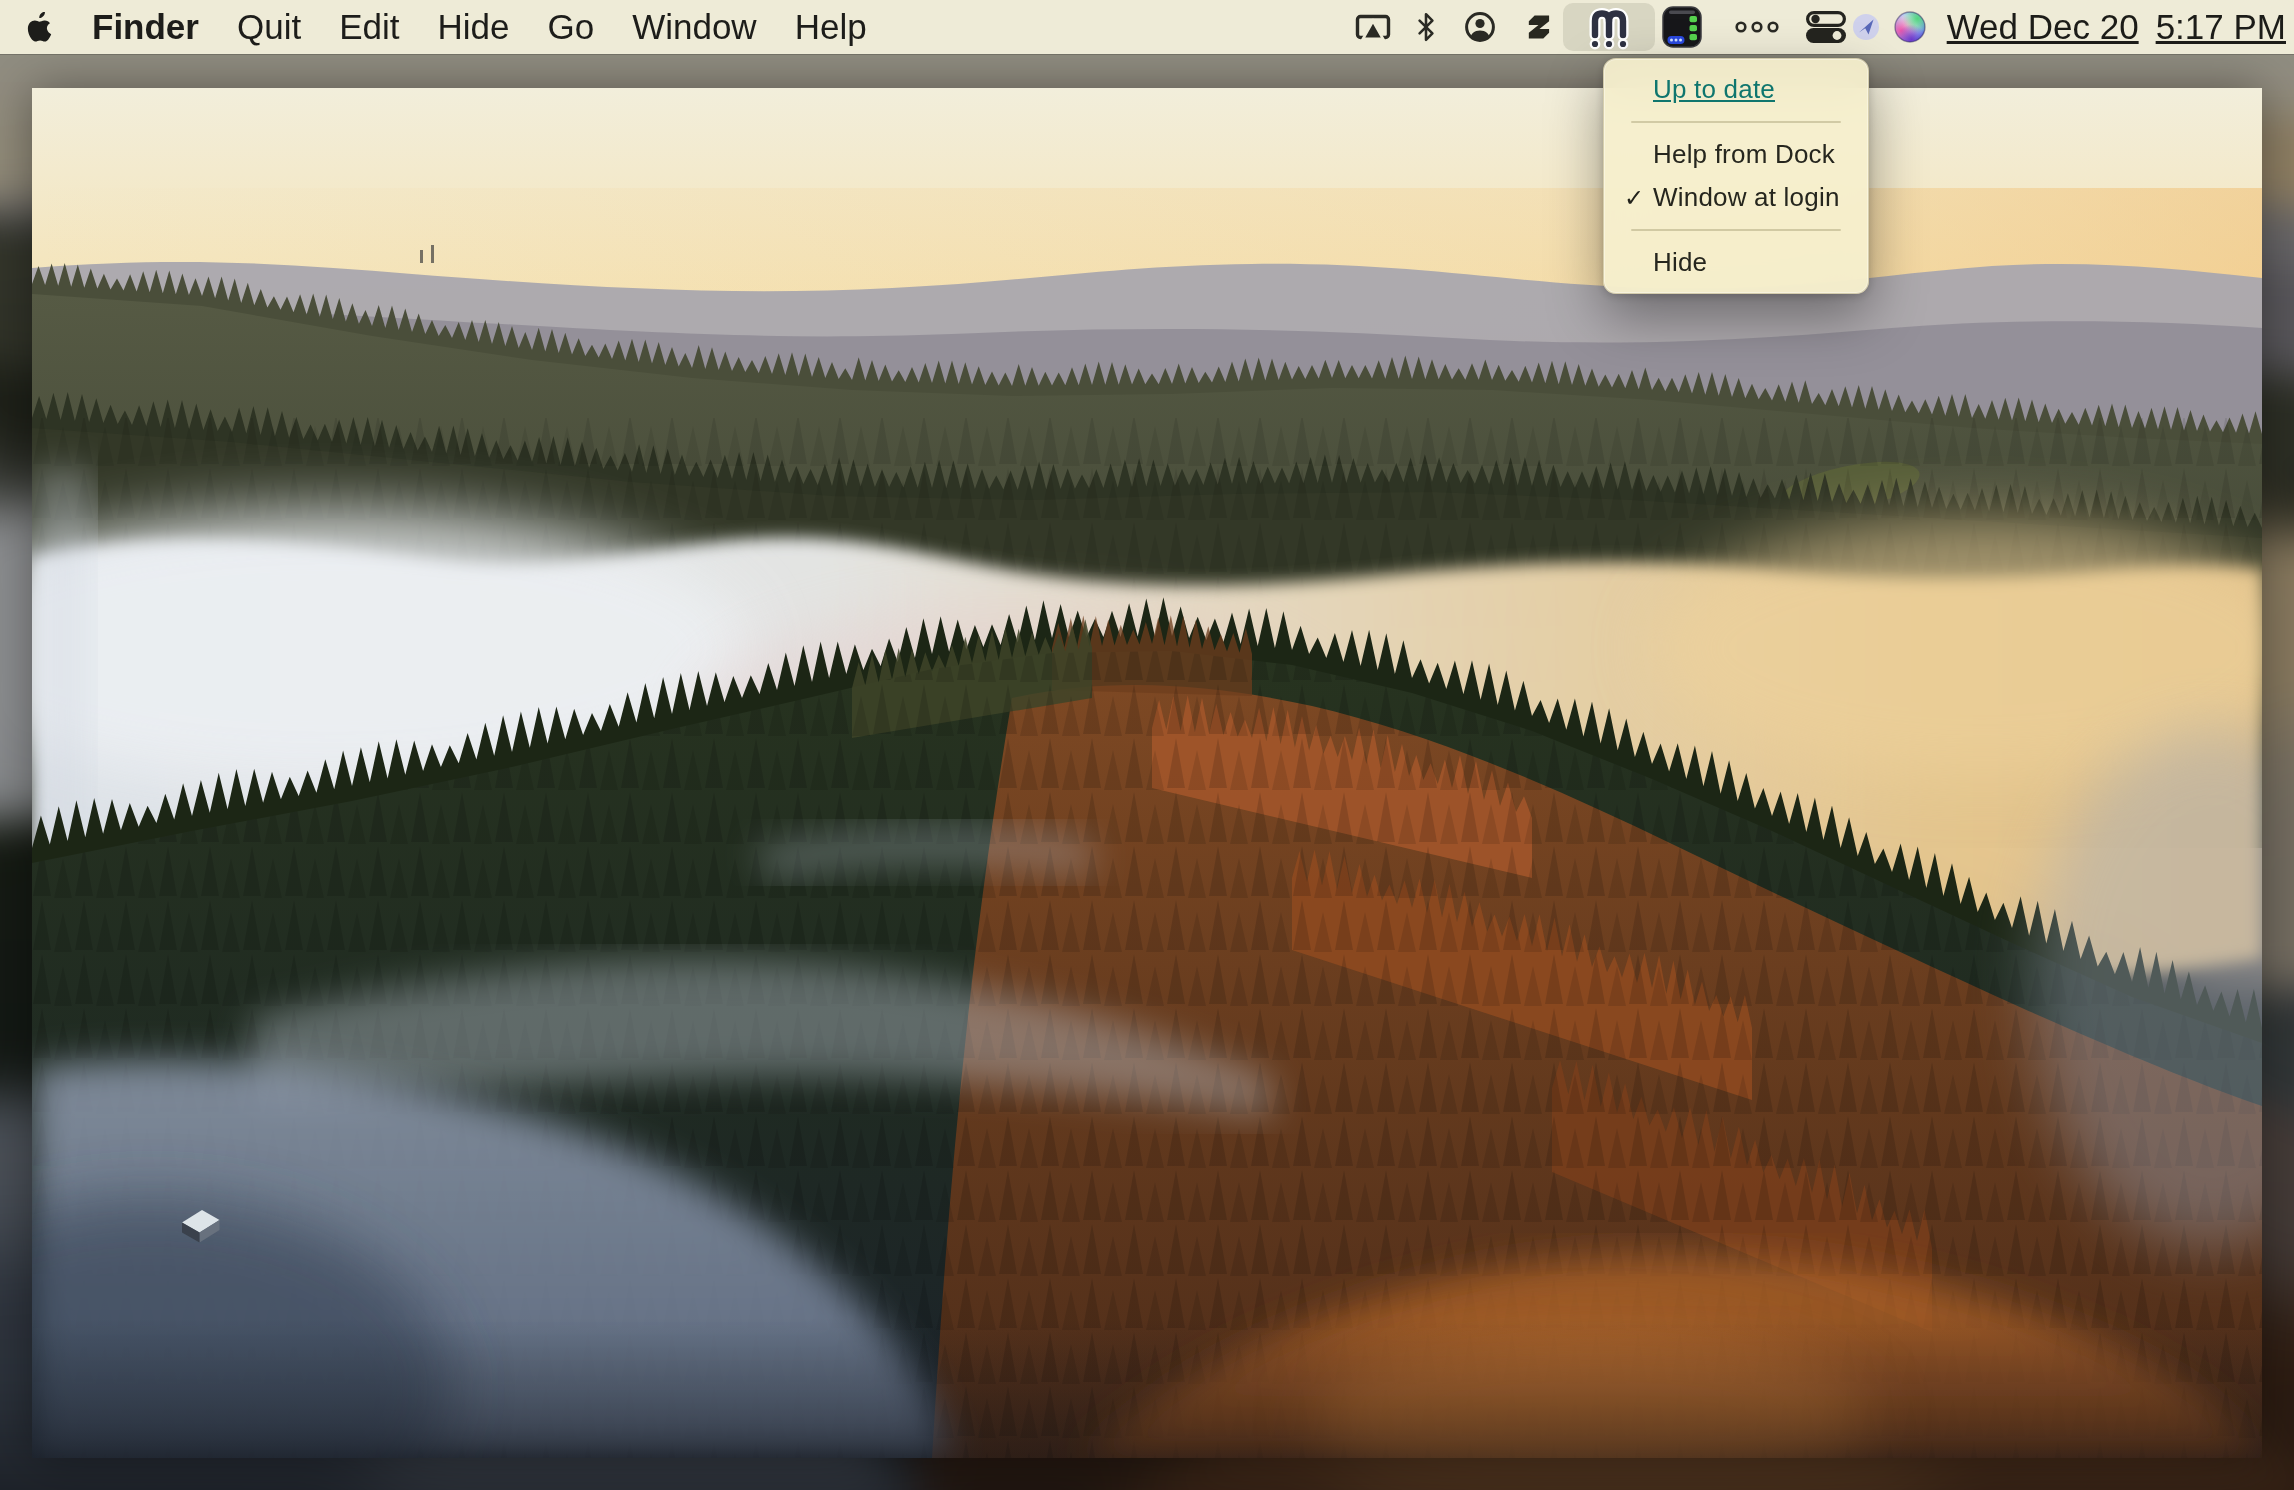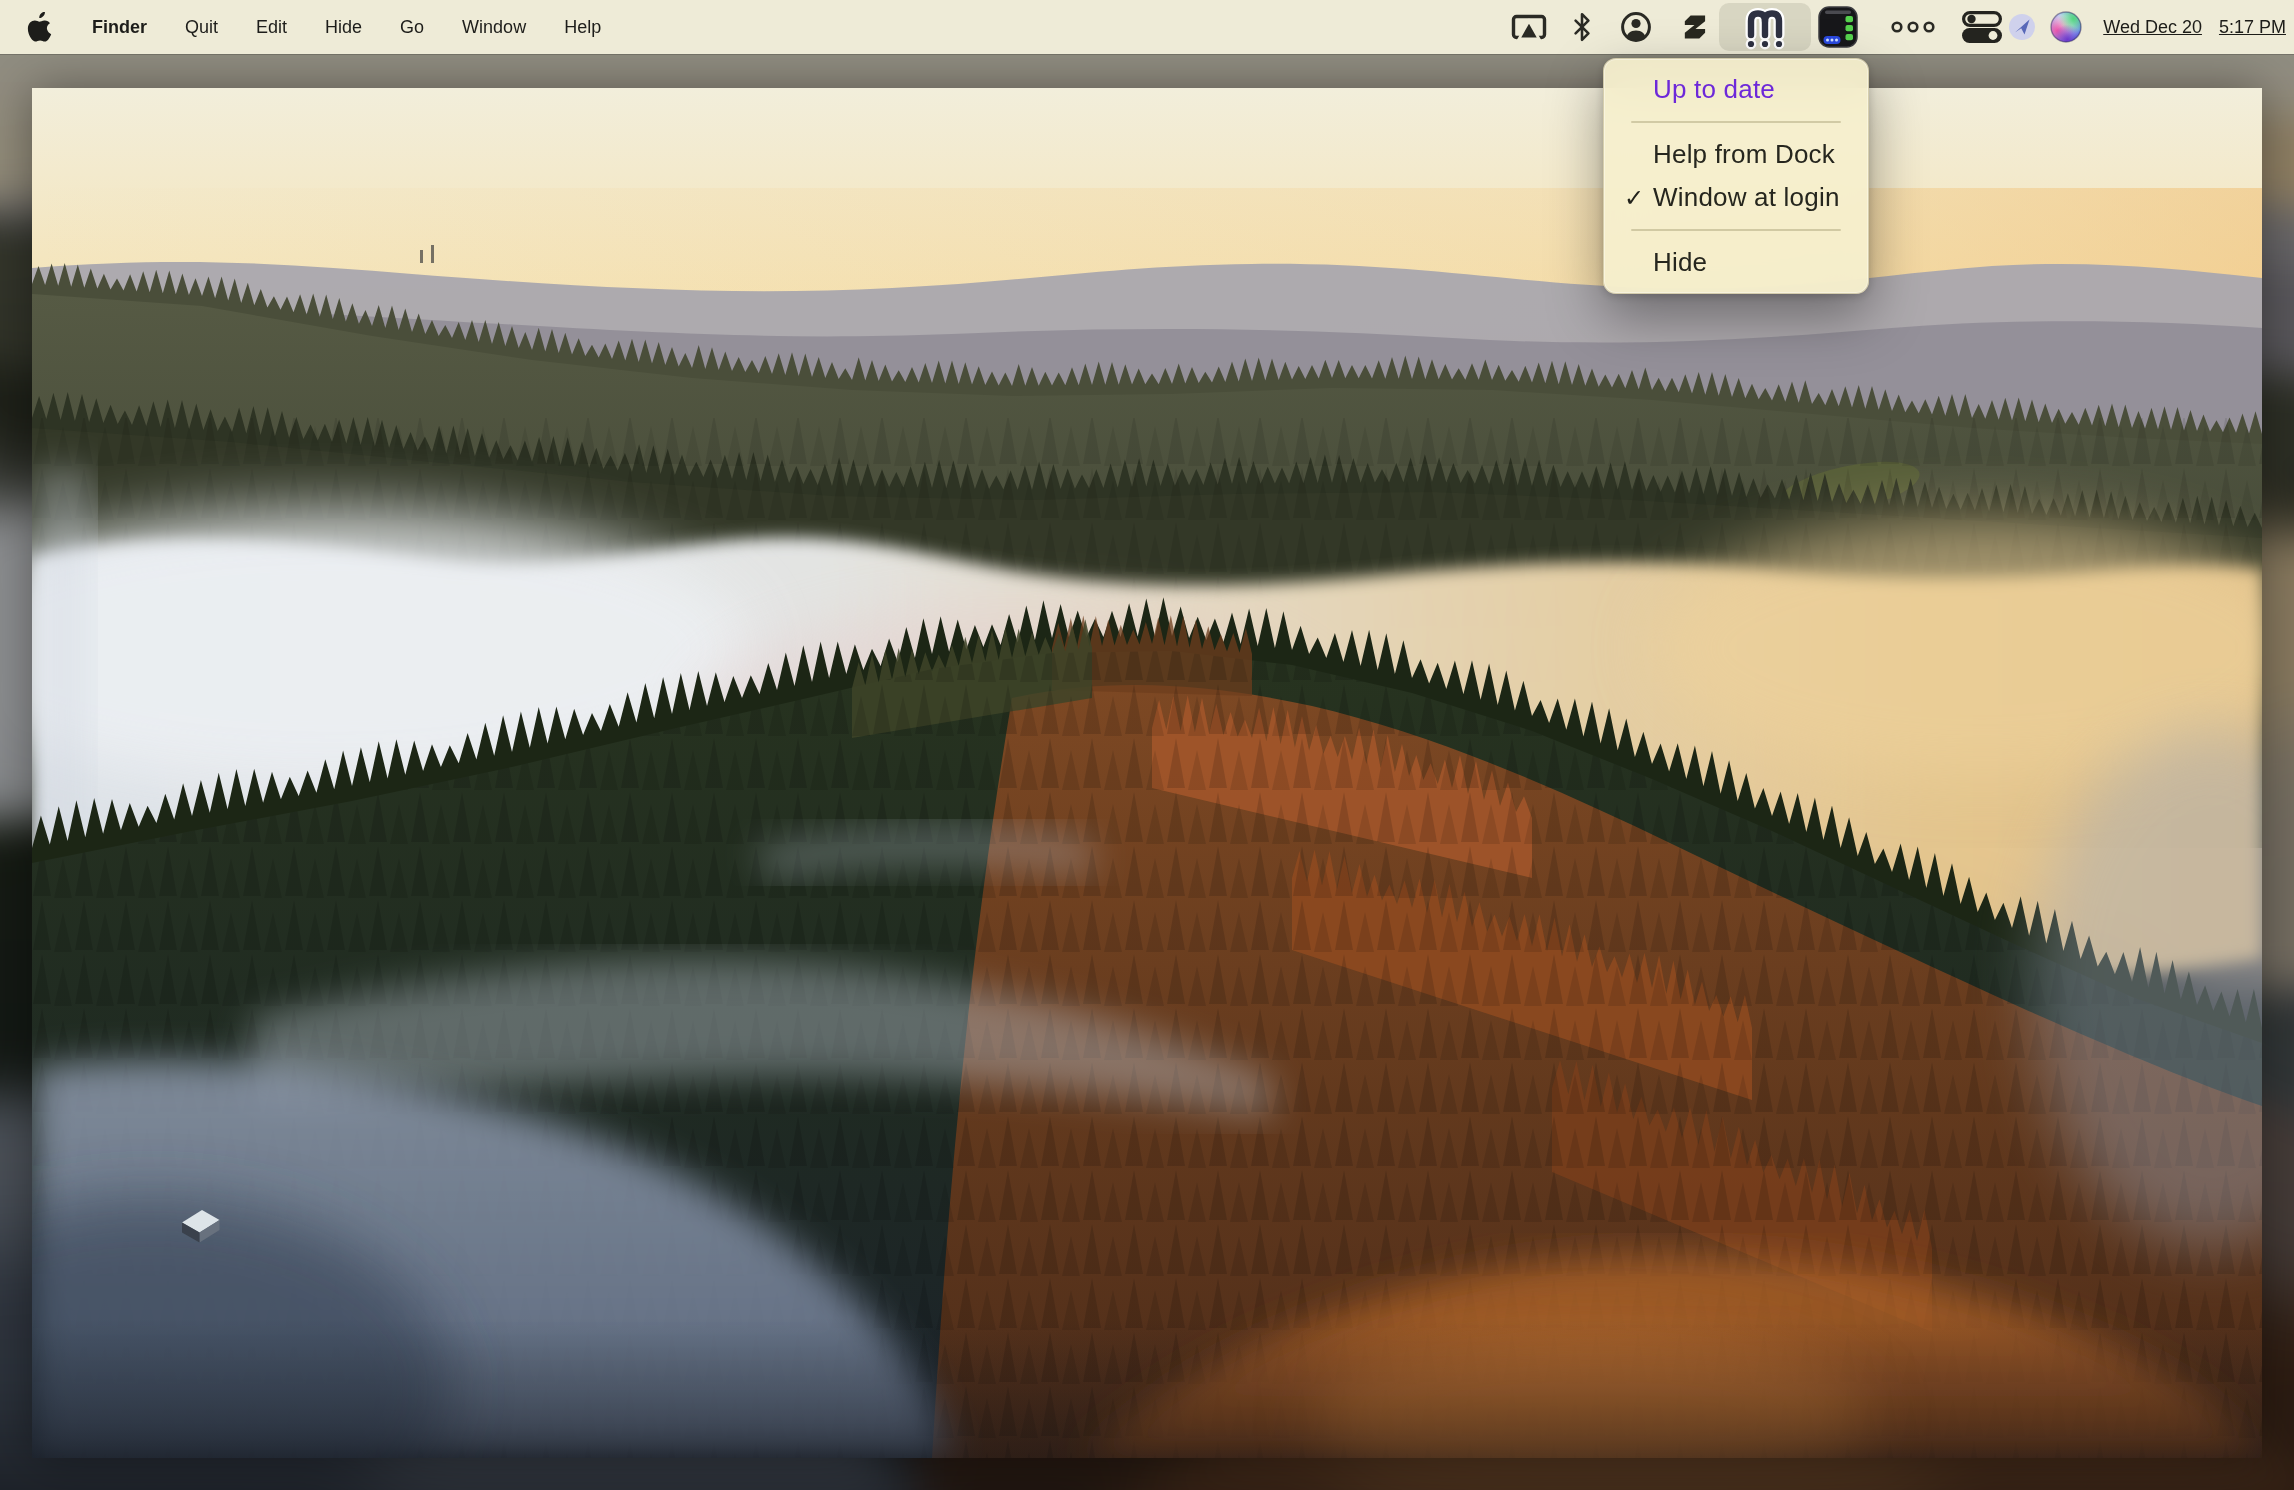--- a/index.html
+++ b/index.html
@@ -19,21 +19,21 @@
   }
   .wp-frame{
     position:absolute;left:32px;top:34px;width:2230px;height:1370px;
     overflow:hidden;box-shadow:0 0 46px rgba(0,0,0,.38);
   }
   .wp-frame svg{position:absolute;left:0;top:0;}
   
   .menubar{
     position:absolute;left:0;top:0;width:2294px;height:54px;
     background:#eeebd7;display:flex;
-    font-size:18px;color:#1d1d1a;z-index:10;
+    font-size:35px;color:#1d1d1a;z-index:10;
     box-shadow:0 1px 0 rgba(0,0,0,.18);
   }
   .mb-left{display:flex;align-items:center;height:100%;}
   .mb-item{display:flex;align-items:center;height:100%;padding:0 19px;cursor:default;}
   .mb-apple{padding:0 21px 0 26px;}
   .mb-appname{font-weight:700;}
   .mb-right{position:absolute;right:8px;top:0;height:54px;display:flex;align-items:center;}
   .st{display:flex;align-items:center;justify-content:center;height:54px;}
   .pill{
     width:92px;height:48px;margin:0 0 0 10px;border-radius:10px;
@@ -47,21 +47,21 @@
     background:rgba(245,239,205,.94);
     border:1px solid rgba(120,112,80,.25);
     border-radius:13px;padding:9px 0;
     box-shadow:0 22px 55px rgba(0,0,0,.38),0 2px 10px rgba(0,0,0,.18), inset 0 0 0 1px rgba(255,255,255,.35);
     backdrop-filter:blur(20px);
   }
   .mi{
     position:relative;height:43px;line-height:43px;padding-left:49px;
     font-size:26px;color:#26261e;letter-spacing:.2px;cursor:default;
   }
-  .mi.disabled{color:#6d28d9;}
+  .mi.disabled{color:#0f766e;text-decoration:underline;}
   .mi .check{
     position:absolute;left:20px;top:0;font-size:24px;font-weight:600;color:#22221b;
   }
   .msep{height:2px;background:rgba(150,142,100,.38);margin:10px 27px;border-radius:1px;}
 </style>
 </head>
 <body>
 
 <svg width="0" height="0" style="position:absolute">
   <defs>

